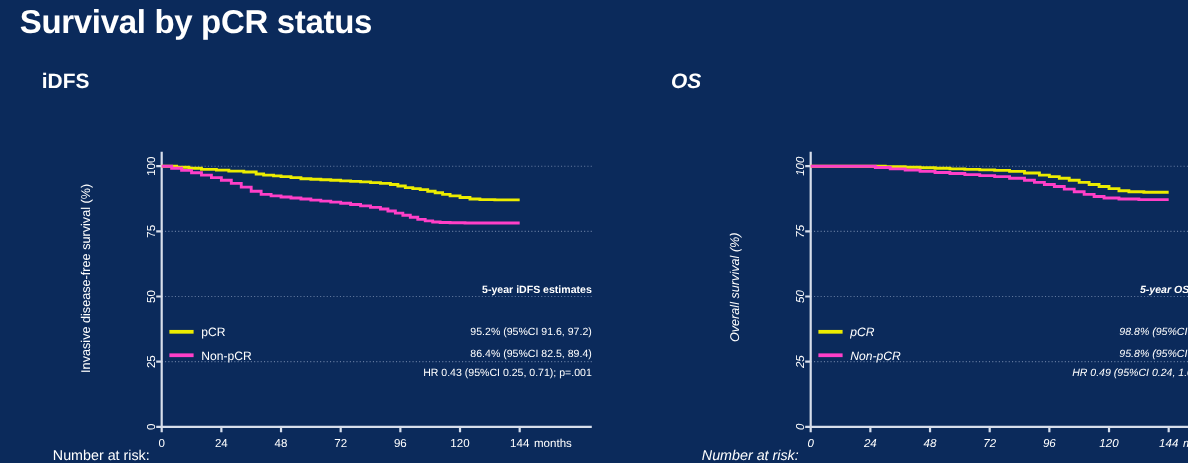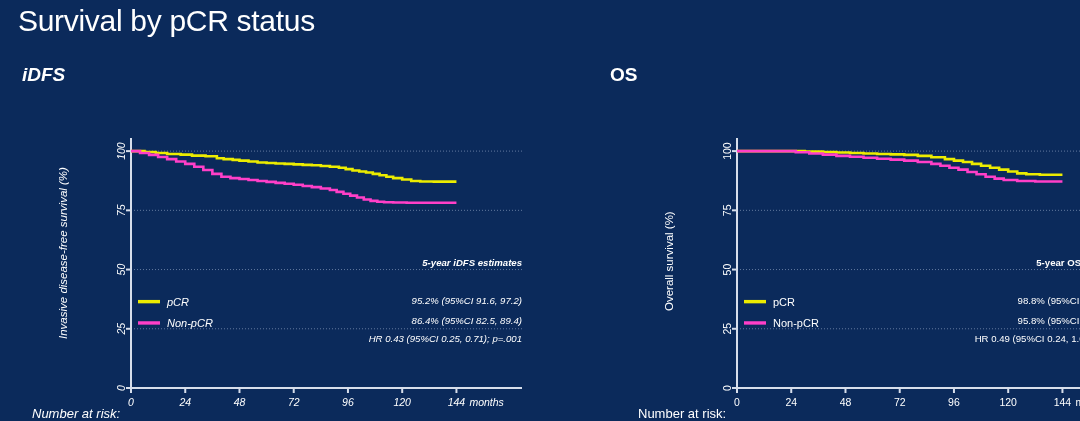--- a/index.html
+++ b/index.html
@@ -8,28 +8,28 @@
     background:#0b2a5b;
     font-family:"Liberation Sans", sans-serif;
     color:#ffffff;
     overflow:hidden;
     position:relative;
   }
   #slide{position:absolute;inset:0;}
 
   .slide-title{
     position:absolute;left:18px;top:4px;
-    font-size:30px;font-weight:normal;
+    font-size:30px;font-weight:bold;
     letter-spacing:-0.3px;
     color:#ffffff;
   }
 
   .panel{position:absolute;top:58px;height:360px;}
-  .panel-idfs{left:0px;width:540px;font-style:italic;}
-  .panel-os{left:540px;width:540px;}
+  .panel-idfs{left:16px;width:540px;}
+  .panel-os{left:540px;width:540px;font-style:italic;}
 
   .panel-label{
     position:absolute;top:6px;left:22px;
     font-size:19px;font-weight:bold;color:#ffffff;
   }
   .panel-os .panel-label{left:70px;}
 
   .axis-title{
     position:absolute;
     font-size:11.5px;color:#ffffff;

